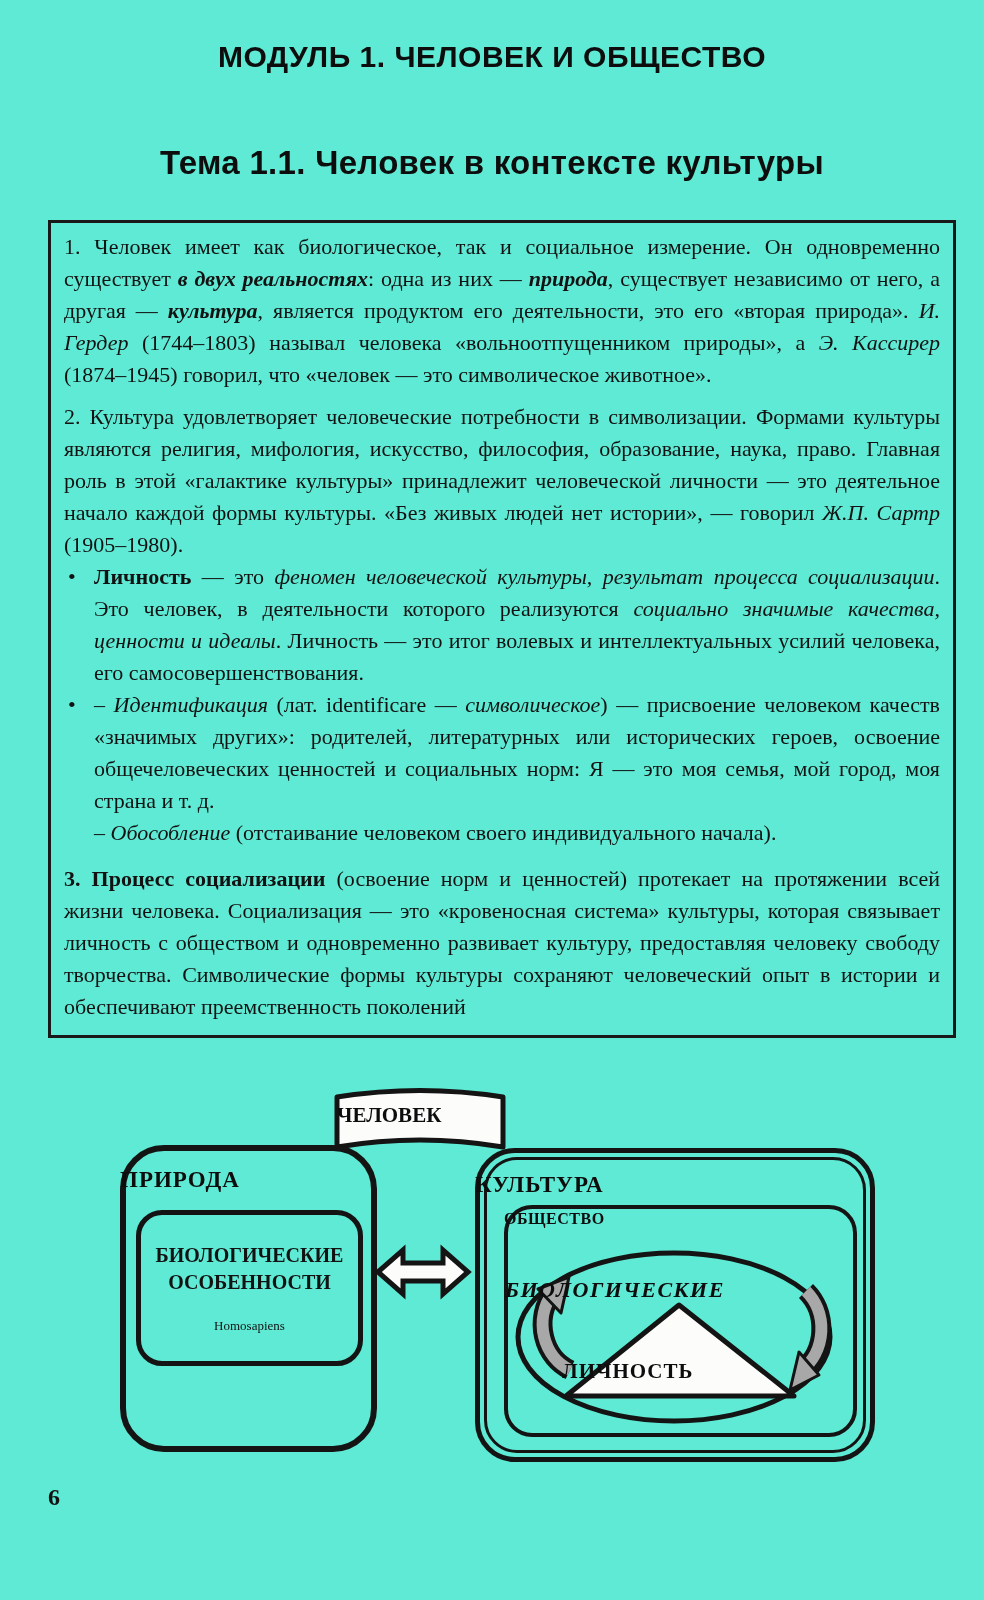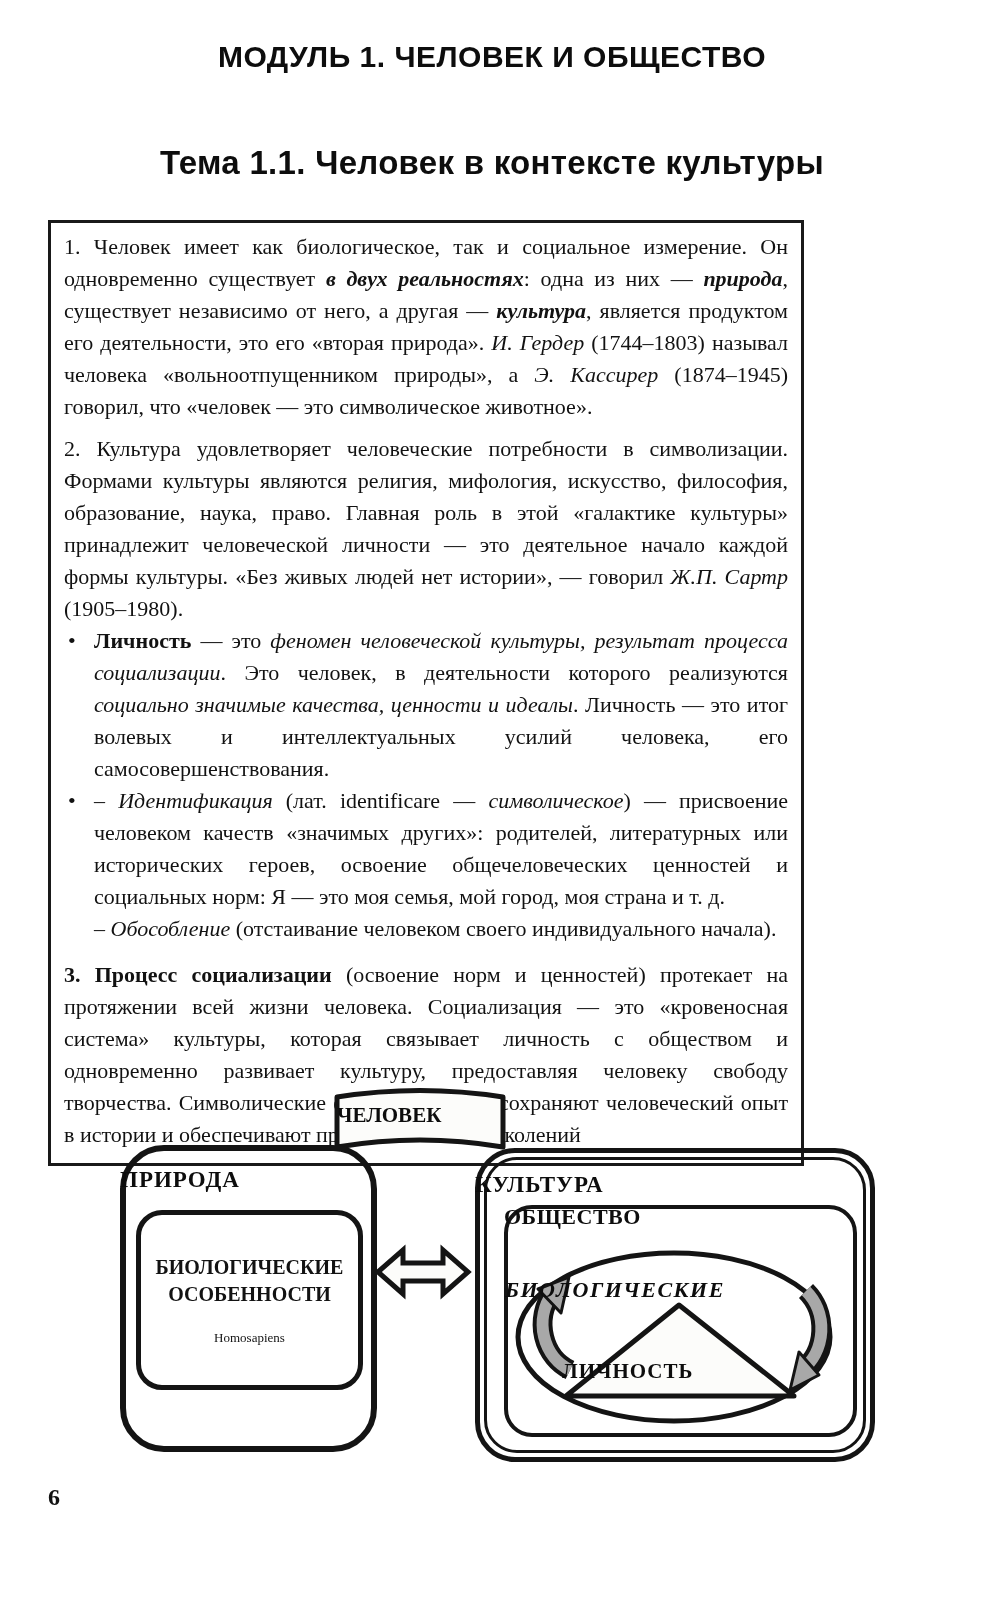--- a/index.html
+++ b/index.html
@@ -1,32 +1,32 @@
 <!DOCTYPE html>
 <html><head>
 <meta charset="utf-8">
 <style>
   html,body{margin:0;padding:0;background:#e8e8e8;}
   .page{
     position:relative;width:984px;height:1600px;margin:0 auto;
-    background:#ffffff;color:#121212;overflow:hidden;
+    background:#5eead4;color:#121212;overflow:hidden;
     font-family:"Liberation Serif", serif;
   }
   .module-title{
     position:absolute;left:0;top:40px;width:100%;text-align:center;
     font-family:"Liberation Sans", sans-serif;font-weight:bold;
     font-size:30px;letter-spacing:.5px;color:#0d0d0d;
   }
   .topic-title{
     position:absolute;left:0;top:144px;width:100%;text-align:center;
     font-family:"Liberation Sans", sans-serif;font-weight:bold;
     font-size:33px;letter-spacing:.3px;color:#0d0d0d;
   }
   .summary-box{
-    position:absolute;left:48px;top:220px;width:756px;box-sizing:border-box;
+    position:absolute;left:48px;top:220px;width:908px;box-sizing:border-box;
     border:3px solid #191919;padding:8px 13px 12px 13px;
     font-size:22px;line-height:32px;text-align:justify;
   }
   .summary-box p{margin:0;}
   .p1{margin-bottom:10px !important;}
   .p3{margin-top:14px !important;}
   .bullet{position:relative;padding-left:30px;text-align:justify;}
   .bullet .marker{position:absolute;left:4px;top:0;font-size:22px;}
   .sub{text-align:justify;}
   .b{font-weight:bold;}
@@ -37,38 +37,38 @@
     position:absolute;font-weight:bold;color:#0d0d0d;
     font-family:"Liberation Serif", serif;
   }
   .lbl-human{left:337px;top:43px;width:166px;font-size:21px;}
   .nature-box{
     position:absolute;left:120px;top:85px;width:257px;height:307px;box-sizing:border-box;
     border:6px solid #141414;border-radius:44px;background:transparent;
   }
   .lbl-nature{left:120px;top:107px;width:257px;font-size:23px;letter-spacing:1px;}
   .bio-box{
-    position:absolute;left:136px;top:150px;width:227px;height:180px;box-sizing:border-box;
+    position:absolute;left:136px;top:150px;width:227px;height:156px;box-sizing:border-box;
     border:5px solid #141414;border-radius:26px;
     display:flex;flex-direction:column;align-items:center;justify-content:center;
   }
   .lbl-bio{font-size:20px;line-height:27px;font-weight:bold;text-align:center;padding:0 8px;}
   .lbl-species{font-size:13px;font-weight:normal;margin-top:22px;}
   .culture-box{
     position:absolute;left:475px;top:88px;width:400px;height:314px;box-sizing:border-box;
     border:5px solid #141414;border-radius:40px;
   }
   .culture-inner-ring{position:absolute;left:4px;top:4px;right:4px;bottom:4px;
     border:3px solid #141414;border-radius:33px;}
   .lbl-culture{left:475px;top:112px;width:400px;font-size:23px;letter-spacing:1px;}
   .society-box{
     position:absolute;left:504px;top:145px;width:353px;height:232px;box-sizing:border-box;
     border:4px solid #141414;border-radius:28px;
   }
-  .lbl-society{left:504px;top:144px;width:353px;font-size:22px;letter-spacing:.5px;}
+  .lbl-society{left:504px;top:150px;width:353px;font-size:16px;letter-spacing:.5px;}
   .lbl-socialization{left:505px;top:217px;width:350px;font-size:22px;font-style:italic;letter-spacing:1.5px;}
   .lbl-personality{left:562px;top:299px;width:240px;font-size:21px;letter-spacing:1px;}
   .page-number{position:absolute;left:48px;top:1484px;font-size:24px;font-weight:bold;}
 </style>
 </head>
 <body>
 
 <div class="page">
 
   <div class="module-title">МОДУЛЬ 1. ЧЕЛОВЕК И ОБЩЕСТВО</div>

